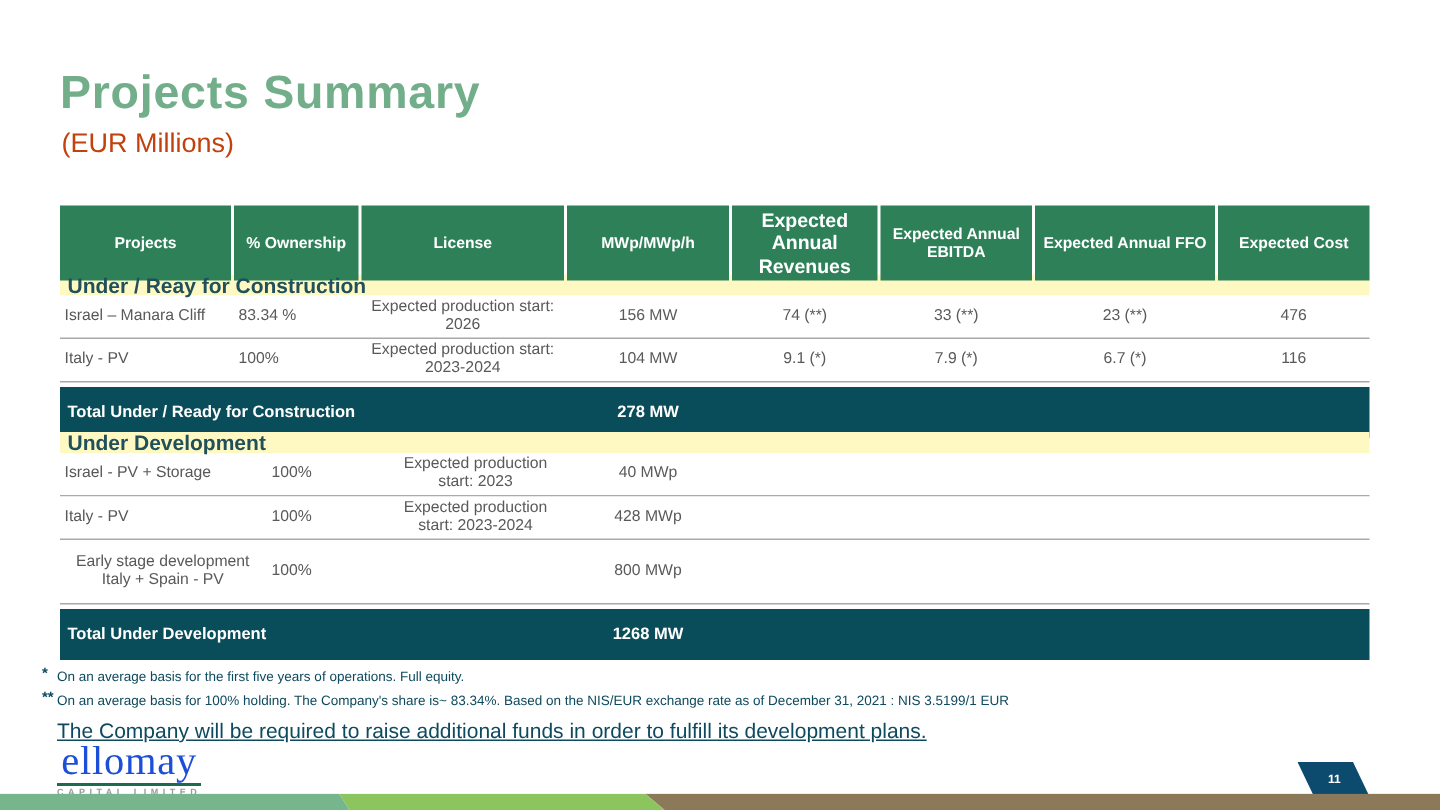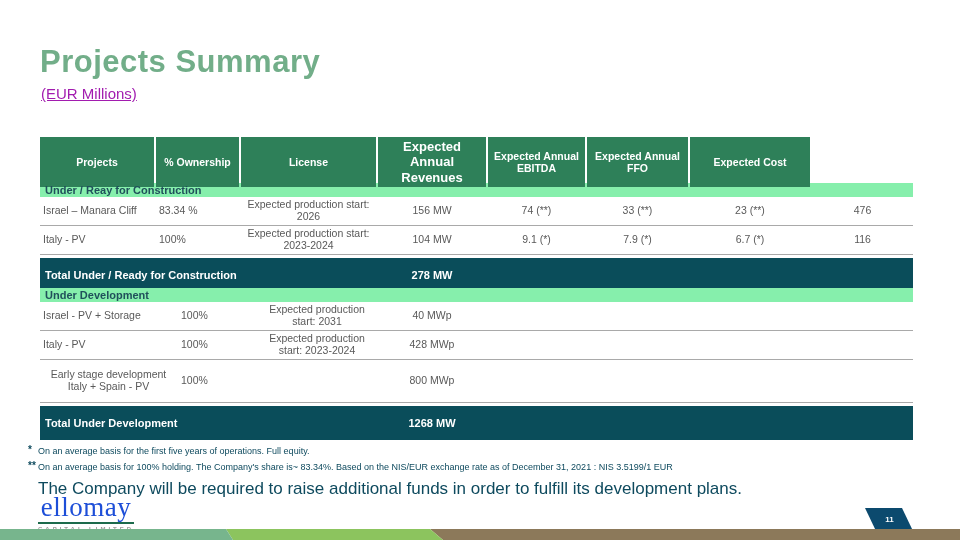--- a/index.html
+++ b/index.html
@@ -4,55 +4,55 @@
 <style>
   * { margin:0; padding:0; box-sizing:border-box; }
   html,body { background:#e8e8e8; }
   .slide {
     position:relative; width:960px; height:540px; background:#ffffff;
     font-family:"Liberation Sans", sans-serif; overflow:hidden; margin:0 auto;
   }
   
   .title { position:absolute; left:40px; top:44px; font-size:31px; font-weight:bold;
            color:#72AE89; letter-spacing:0.5px; }
-  .subtitle { position:absolute; left:41px; top:85px; font-size:15px; color:#a21caf;text-decoration:underline; }
+  .subtitle { position:absolute; left:41px; top:85px; font-size:18px; color:#c2410c; }
 
   
   .tbl { position:absolute; left:40px; width:873px; }
   .tbl1 { top:137px; }
   .tbl2 { top:288px; }
   .grid1 { display:grid; grid-template-columns:114px 83px 135px 108px 97px 101px 120px 101px; column-gap:2px; }
   .grid2 { display:grid; grid-template-columns:136px 78px 118px 108px 1fr; column-gap:2px; }
 
   .thead { height:46px; }
   .th { background:#2E8059; color:#ffffff; font-weight:bold; font-size:10.5px;
         display:flex; align-items:center; justify-content:center; text-align:center;
         line-height:1.18; padding:2px 3px; }
   .th-lg { font-size:13px; }
 
-  .section-band { background:#86efac; color:#20505B; font-weight:bold; font-size:11px;
+  .section-band { background:#fef9c3; color:#20505B; font-weight:bold; font-size:14px;
                   height:14px; line-height:14px; padding-left:5px; }
 
   .row { border-bottom:1px solid #A9A9A9; background:#ffffff; }
   .row .td { font-size:10.5px; color:#595959; display:flex; align-items:center;
              line-height:1.1; min-height:28px; padding:2px 2px; }
   .td.left { justify-content:flex-start; text-align:center; padding-left:3px; }
   .td.center { justify-content:center; text-align:center; }
   .row3 .td { min-height:42px; }
 
   .total { background:#0A4D5A; color:#ffffff; font-weight:bold; font-size:11px;
            height:34px; margin-top:3px; align-items:center; }
   .total .total-label { grid-column:1 / 4; padding-left:5px; display:flex; align-items:center; height:22px; }
   .total .total-cap   { grid-column:4 / 5; display:flex; align-items:center; justify-content:center; height:22px; }
 
   
   .footnotes { position:absolute; left:28px; top:446px; width:900px; color:#0E4A5E; }
   .fn { display:flex; font-size:9px; margin-bottom:5.5px; line-height:1.2; }
   .fn-marker { width:10px; font-weight:bold; font-size:10px; flex:0 0 10px; margin-top:-2px; }
-  .note { font-size:17px; margin-left:10px; margin-top:1px; }
+  .note { font-size:14px; margin-left:10px; margin-top:1px;text-decoration:underline; }
 
   
   .logo { position:absolute; left:38px; top:494px; text-align:center; display:inline-block; }
   .logo-word { font-family:"Liberation Serif", serif; font-size:27px; color:#1d4ed8;
                line-height:1; border-bottom:2px solid #1D6B4C; padding-bottom:1px; letter-spacing:0.5px; }
   .logo-tag { font-size:6px; letter-spacing:3px; color:#9a9a9a; margin-top:2px; font-weight:bold; }
 
   
   .page-tab { position:absolute; left:858px; top:508px; width:60px; height:23px;
               background:#0c4a6e; clip-path:polygon(7px 0, 44px 0, 55px 100%, 18px 100%); }
@@ -75,20 +75,21 @@
 <div class="slide">
 
   <div class="title">Projects Summary</div>
   <div class="subtitle">(EUR Millions)</div>
 
   <div class="tbl tbl1">
     <div class="thead grid1">
       <div class="th">Projects</div>
       <div class="th">% Ownership</div>
       <div class="th">License</div>
+      <div class="th">MWp/MWp/h</div>
       <div class="th th-lg">Expected Annual Revenues</div>
       <div class="th">Expected Annual EBITDA</div>
       <div class="th">Expected Annual FFO</div>
       <div class="th">Expected Cost</div>
     </div>
 
     <div class="section-band">Under / Reay for Construction</div>
 
     <div class="row grid1">
       <div class="td left">Israel – Manara Cliff</div>
@@ -117,21 +118,21 @@
       <div class="total-cap">278 MW</div>
     </div>
   </div>
 
   <div class="tbl tbl2">
     <div class="section-band">Under Development</div>
 
     <div class="row grid2">
       <div class="td left">Israel - PV + Storage</div>
       <div class="td left">100%</div>
-      <div class="td center">Expected production start: 2031</div>
+      <div class="td center">Expected production start: 2023</div>
       <div class="td center">40 MWp</div>
       <div class="td"></div>
     </div>
 
     <div class="row grid2">
       <div class="td left">Italy - PV</div>
       <div class="td left">100%</div>
       <div class="td center">Expected production start: 2023-2024</div>
       <div class="td center">428 MWp</div>
       <div class="td"></div>

